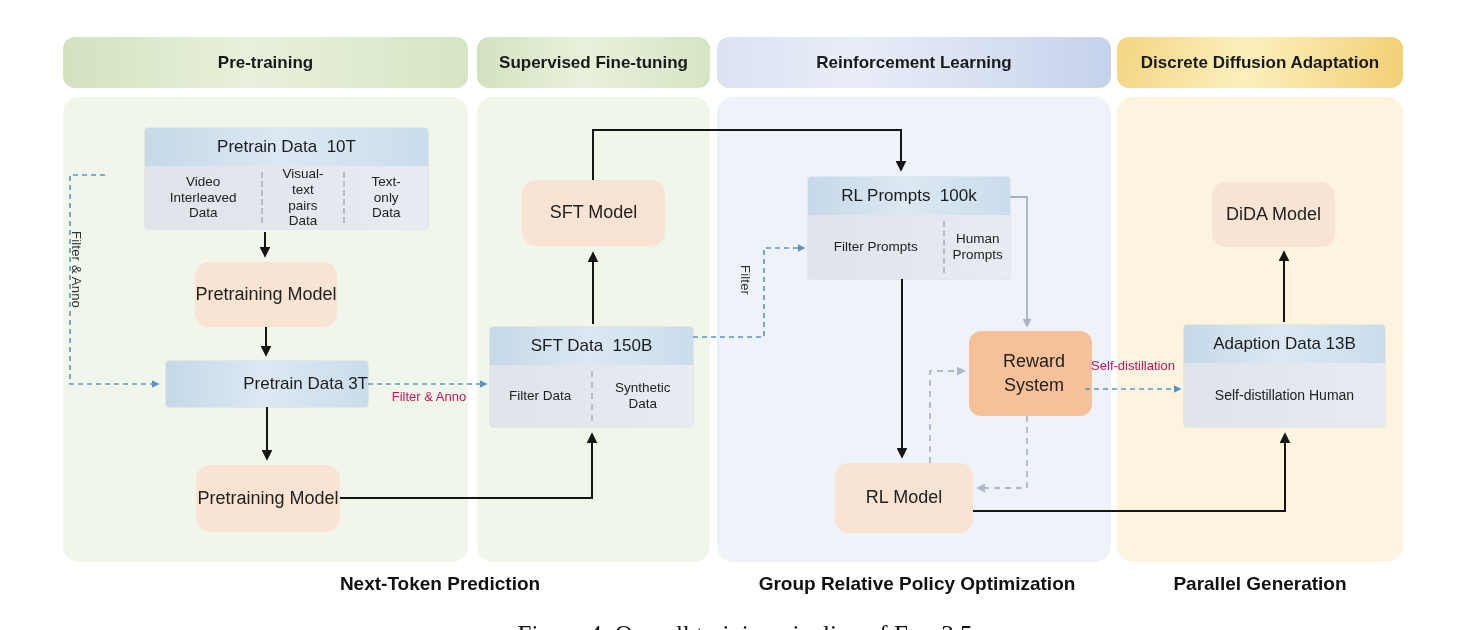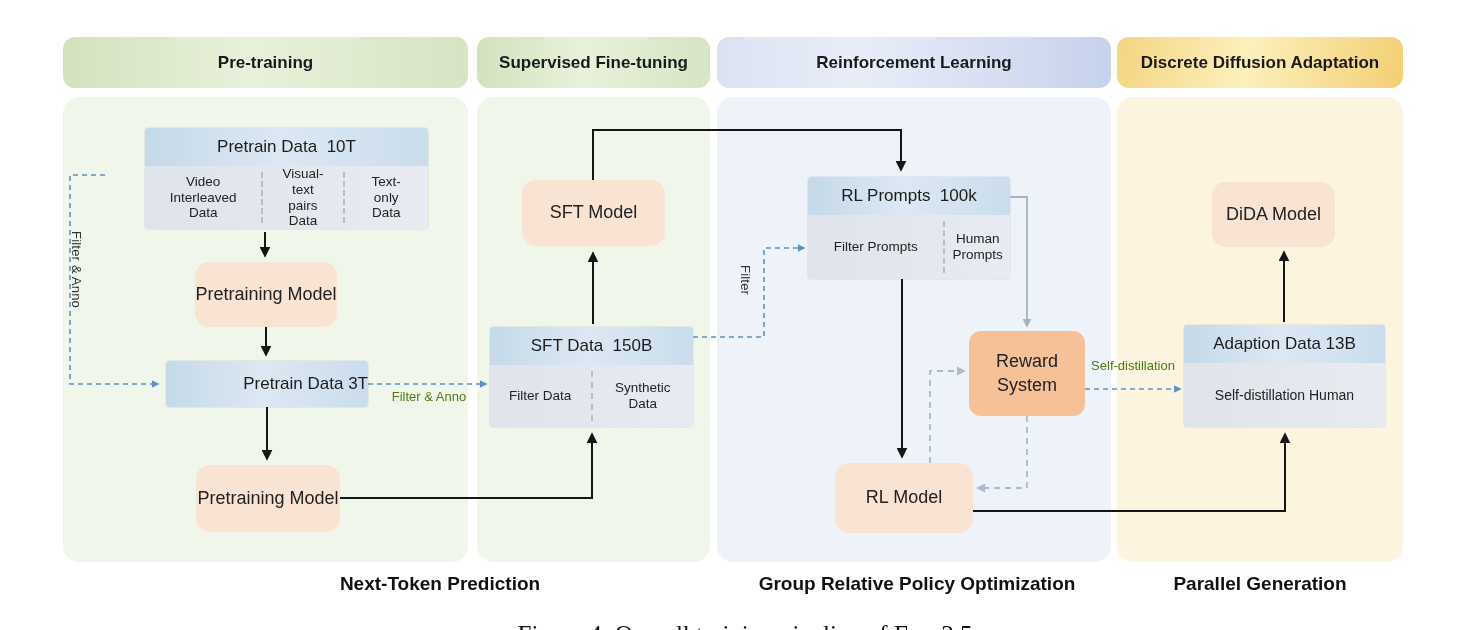--- a/index.html
+++ b/index.html
@@ -17,21 +17,21 @@
   .databox{position:absolute;border-radius:3px;overflow:hidden;box-shadow:0 0 0 0.5px rgba(160,175,190,.35);}
   .db-title{display:flex;align-items:center;justify-content:center;font-size:17px;font-weight:500;
             white-space:pre;background:linear-gradient(90deg,#c5d9e9 0%,#dce8f3 48%,#cadded 100%);}
   .db-cells{display:flex;align-items:stretch;background:linear-gradient(90deg,#dfe3ea 0%,#e8ecf2 100%);}
   .cell{display:flex;align-items:center;justify-content:center;text-align:center;
         font-size:13.5px;line-height:1.18;padding:2px 19px;box-sizing:border-box;color:#222;}
   .vdiv{width:0;border-left:2px dashed #b4bfcb;margin:6px 0;}
   .model{position:absolute;background:#f9e4d3;border-radius:14px;display:flex;align-items:center;
          justify-content:center;text-align:center;font-size:18px;font-weight:500;line-height:1.3;color:#222;}
   .vlabel{position:absolute;writing-mode:vertical-rl;font-size:13px;color:#333;letter-spacing:.2px;}
-  .slabel{position:absolute;font-size:13px;color:#4d7c0f;white-space:nowrap;}
+  .slabel{position:absolute;font-size:13px;color:#be185d;white-space:nowrap;}
   .footer{position:absolute;top:573px;transform:translateX(-50%);font-size:19px;font-weight:600;
           white-space:nowrap;color:#111;}
   .caption{position:absolute;top:621px;left:745px;transform:translateX(-50%);
            font-family:"Liberation Serif",serif;font-size:25px;color:#111;white-space:nowrap;}
   #wires{position:absolute;left:0;top:0;pointer-events:none;}
 </style>
 </head>
 <body>
 
 <div id="stage">
@@ -97,21 +97,21 @@
     <div class="db-title" style="height:38px;">RL Prompts  100k</div>
     <div class="db-cells" style="height:64px;">
       <div class="cell" style="width:68%;">Filter Prompts</div>
       <div class="vdiv"></div>
       <div class="cell" style="width:32%;">Human Prompts</div>
     </div>
   </div>
 
   <div class="vlabel" style="left:738px;top:265px;">Filter</div>
 
-  <div class="model" style="left:969px;top:331px;width:116px;height:85px;background:#f6c198;border-radius:12px;">
+  <div class="model" style="left:969px;top:331px;width:116px;height:85px;background:#f6c198;border-radius:12px;padding-left:7px;">
     <span>Reward System</span>
   </div>
 
   <div class="model" style="left:835px;top:463px;width:138px;height:70px;">
     <span>RL Model</span>
   </div>
 
   <div class="slabel" style="left:1133px;top:358px;transform:translateX(-50%);">Self-distillation</div>
 
   <div class="model" style="left:1212px;top:182px;width:123px;height:65px;">

